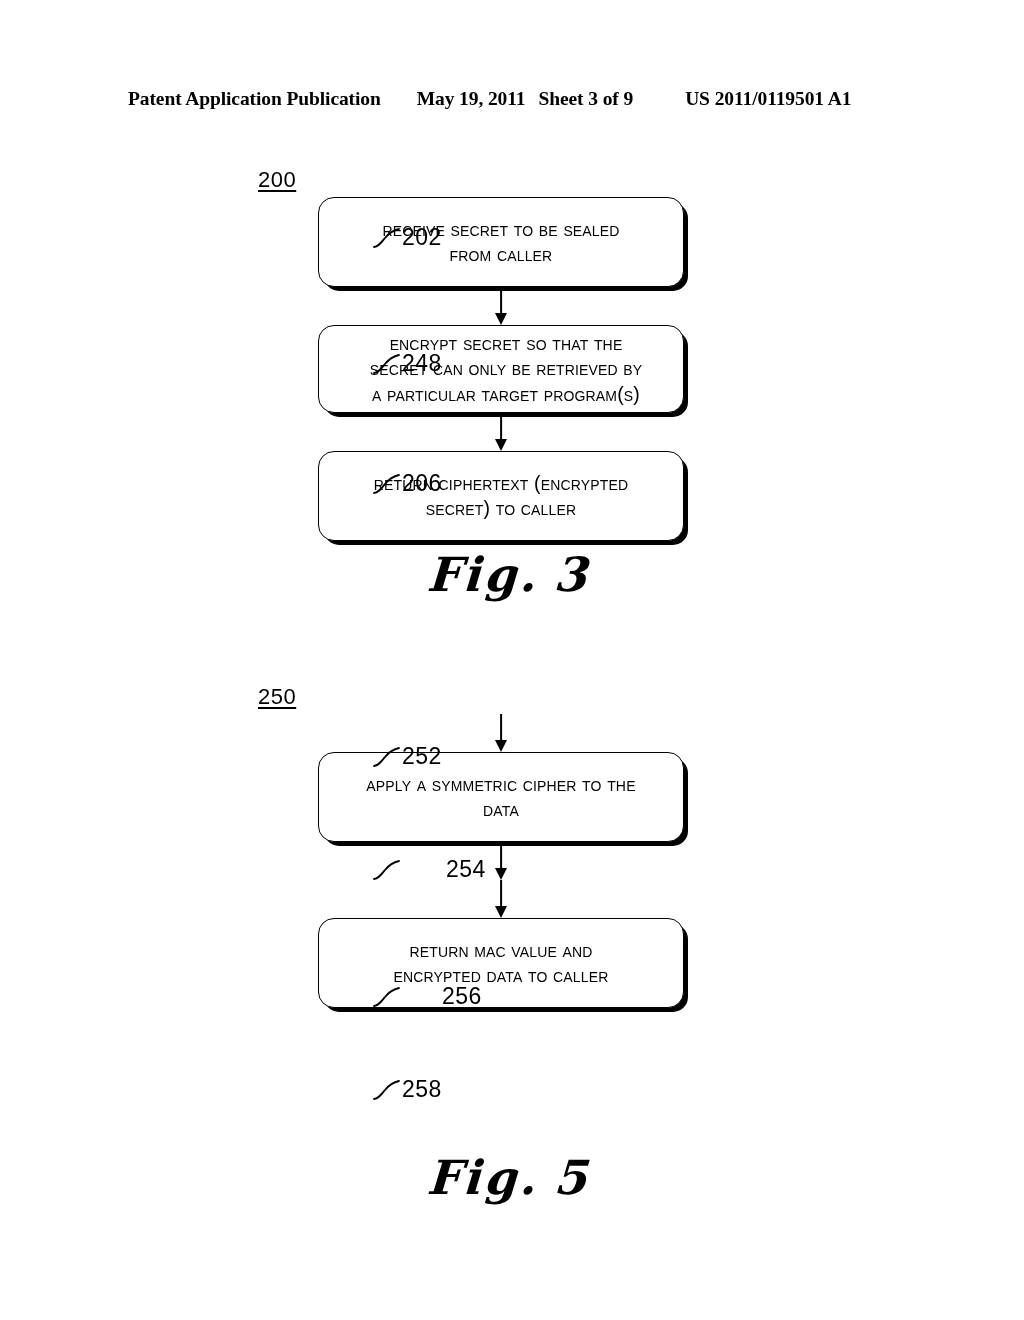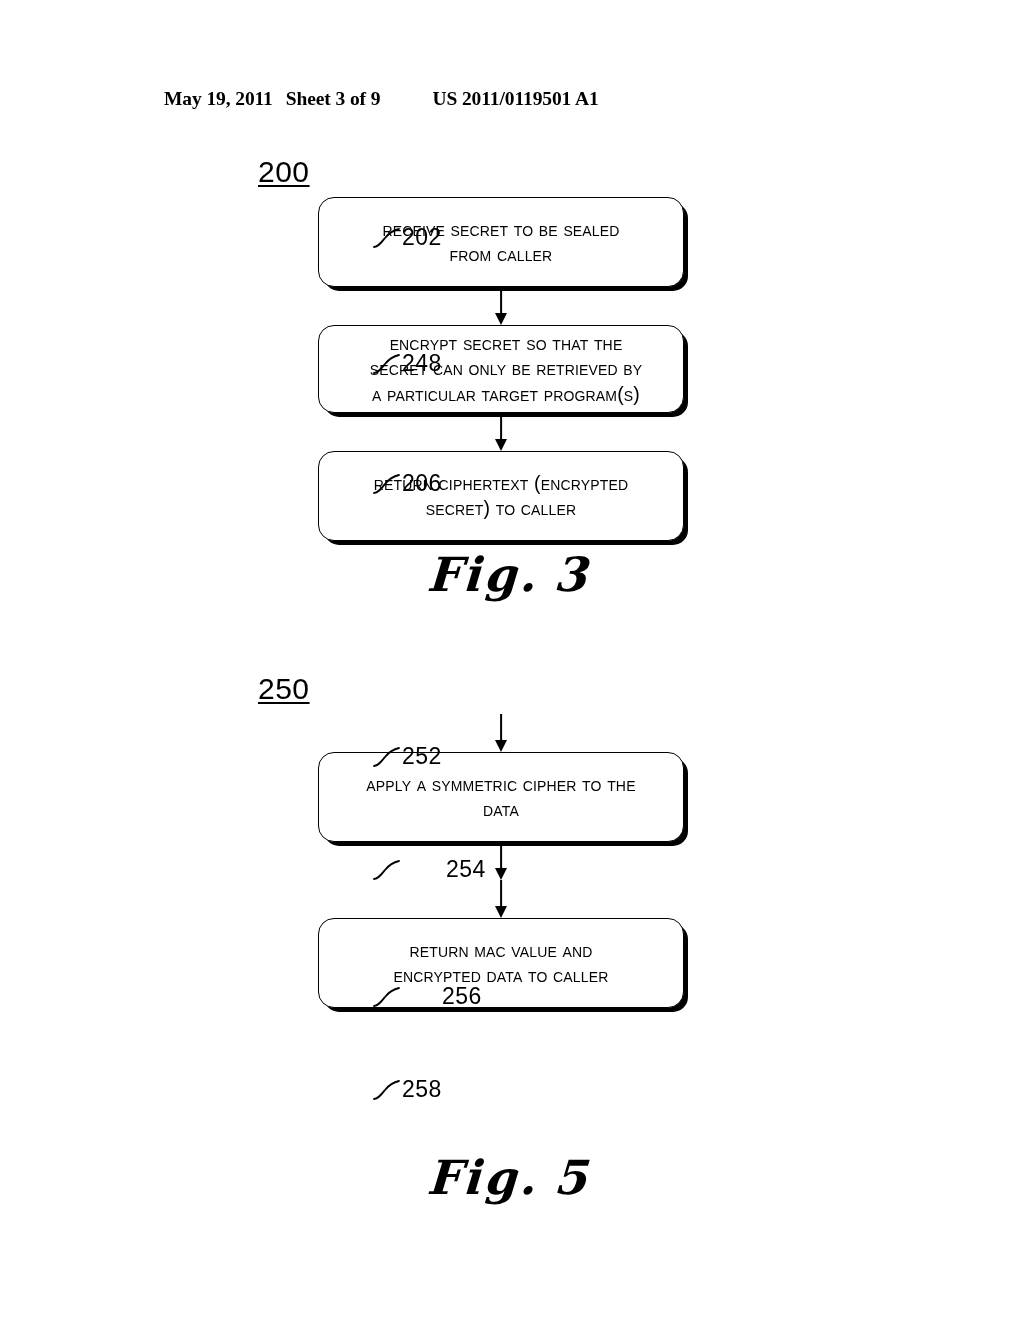--- a/index.html
+++ b/index.html
@@ -45,23 +45,23 @@
     left: 0;
     width: 1024px;
   }
   .fig-3 { top: 155px; }
   .fig-5 { top: 672px; }
 
   
   .flow-label {
     position: absolute;
     left: 258px;
-    top: 0px;
-    font-family: "Liberation Sans", sans-serif;
-    font-size: 30px;
+    top: 12px;
+    font-family: "Liberation Sans", sans-serif;
+    font-size: 22px;
     letter-spacing: 0.5px;
     text-decoration: underline;
     text-underline-offset: 3px;
     text-decoration-thickness: 1.5px;
   }
 
   
   .flow {
     position: absolute;
     left: 318px;
@@ -158,20 +158,21 @@
     letter-spacing: 2px;
     transform: skewX(-6deg);
   }
 </style>
 </head>
 <body>
 
 <div id="page">
 
   <div class="pub-header">
+    <span class="hdr-pub">Patent Application Publication</span>
     <span class="hdr-date">May 19, 2011</span>
     <span class="hdr-sheet">Sheet 3 of 9</span>
     <span class="hdr-number">US 2011/0119501 A1</span>
   </div>
 
   <div class="figure fig-3">
 
     <div class="flow-label">200</div>
 
     <div class="flow">

